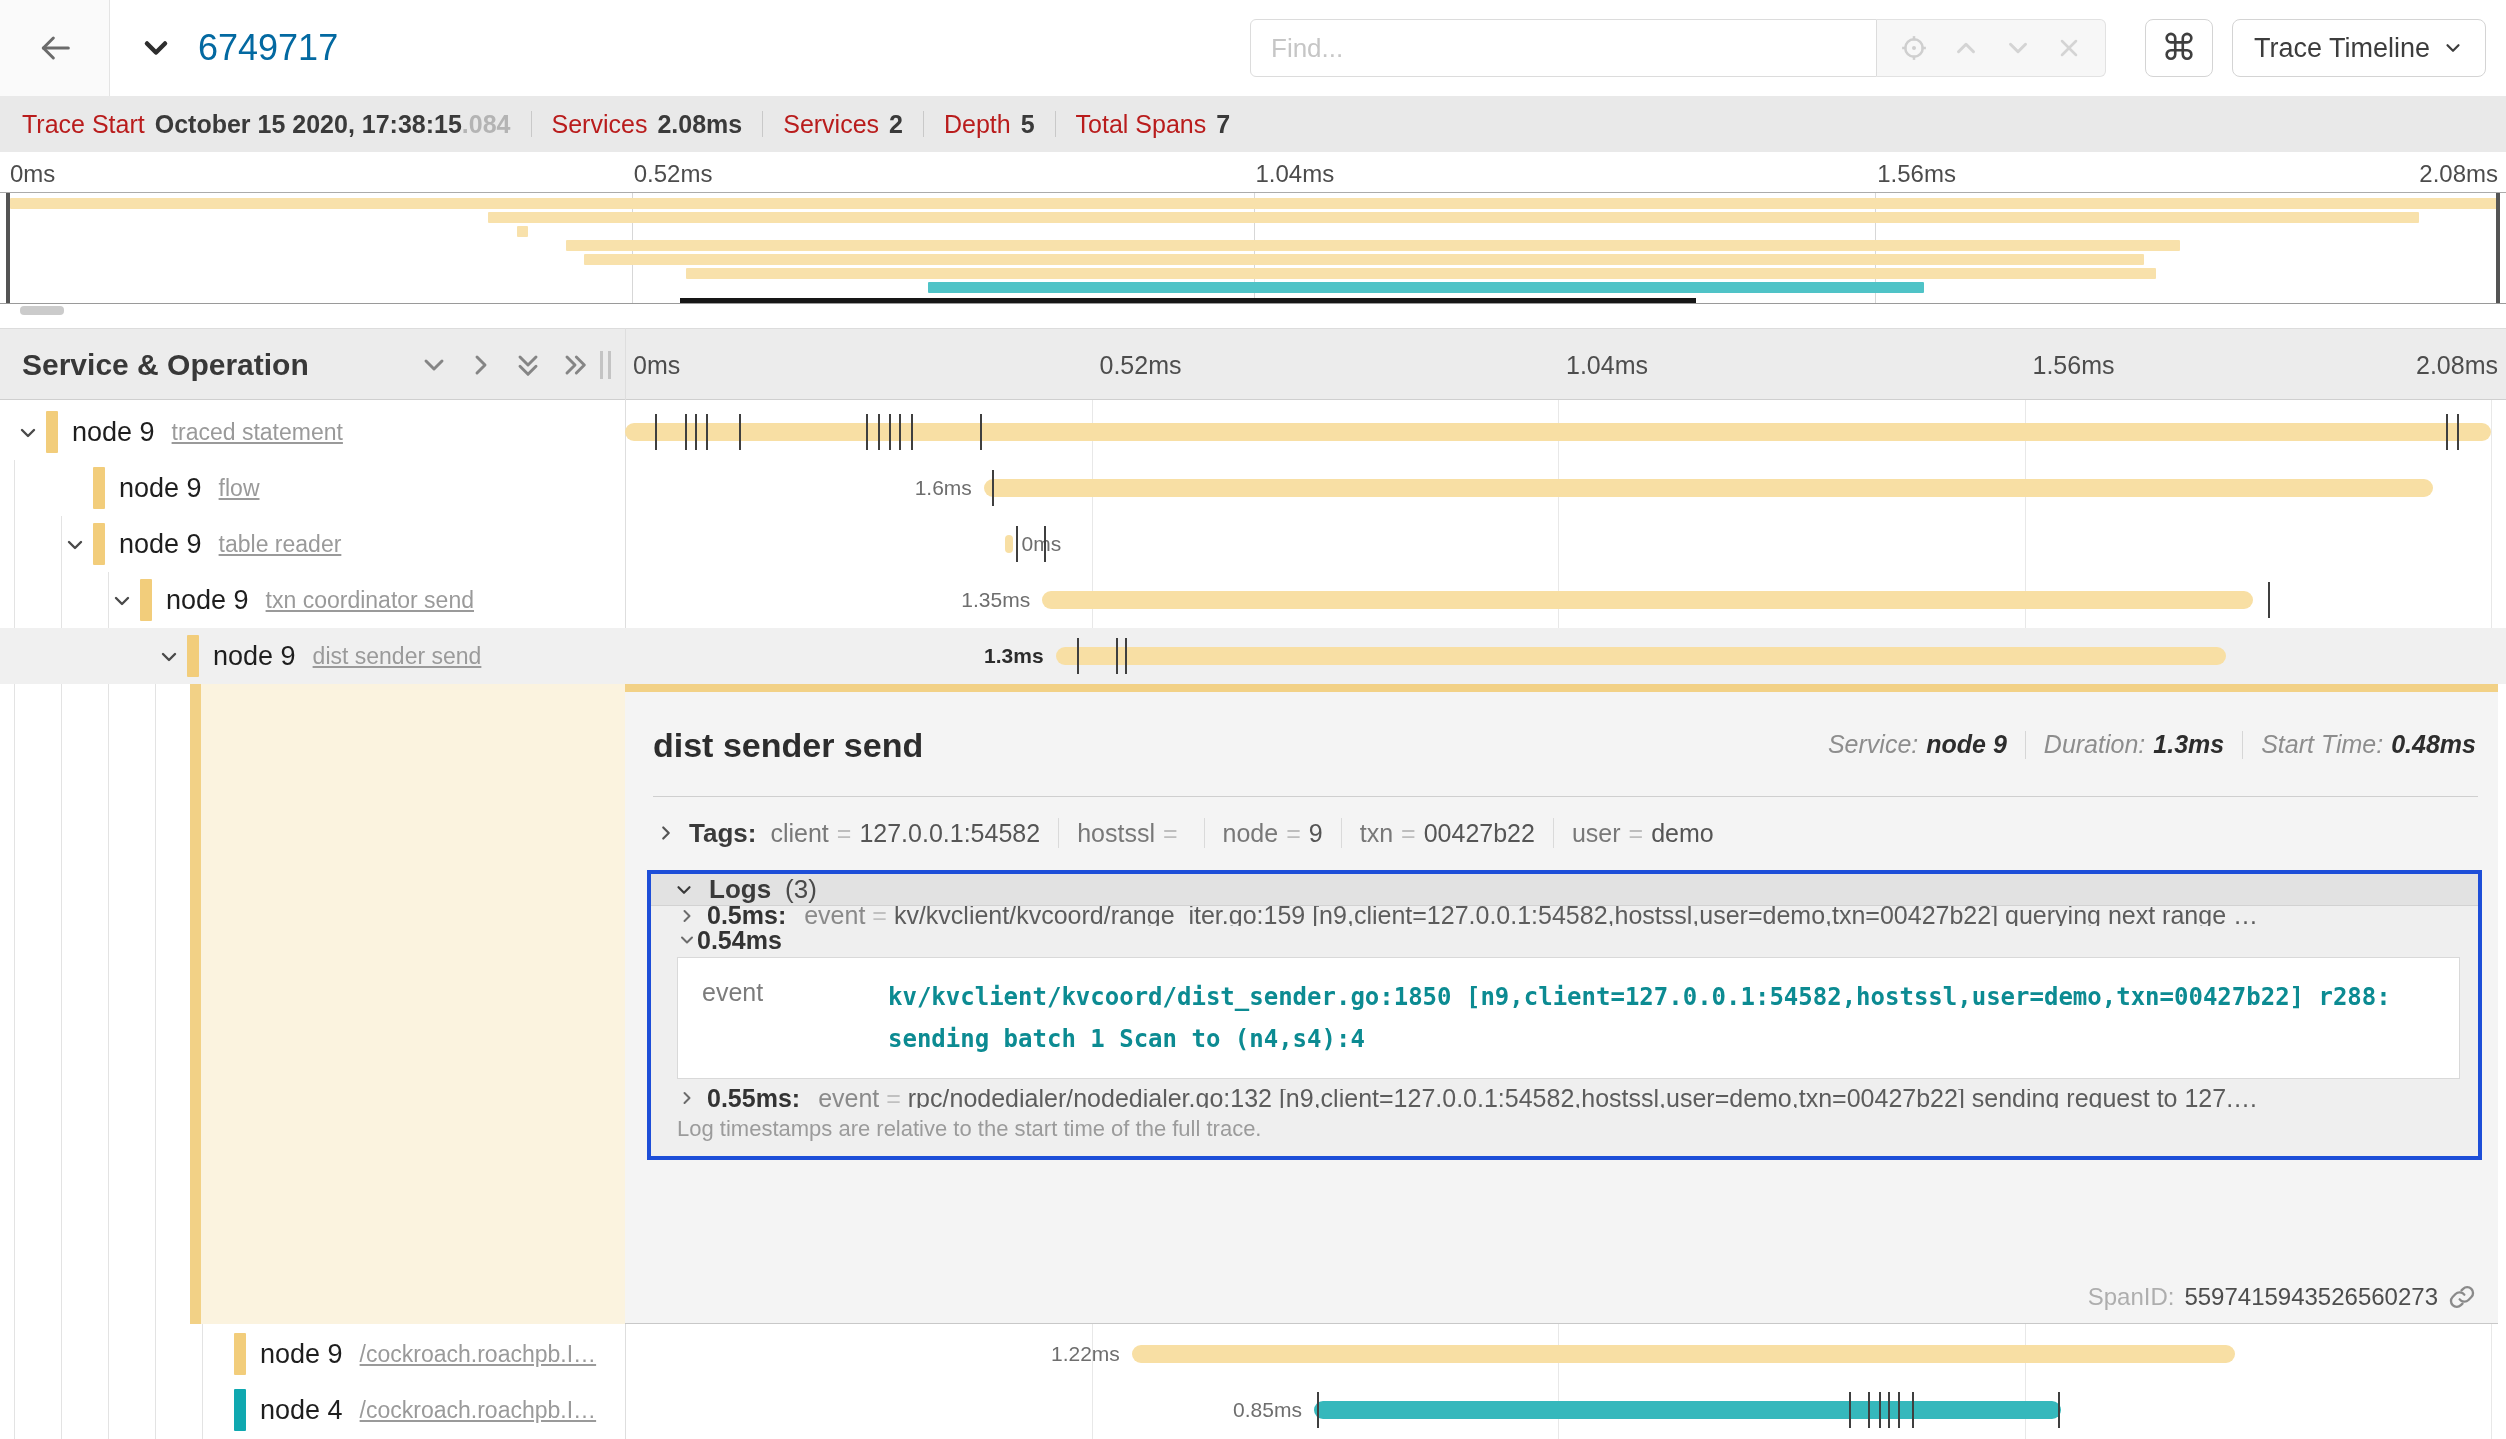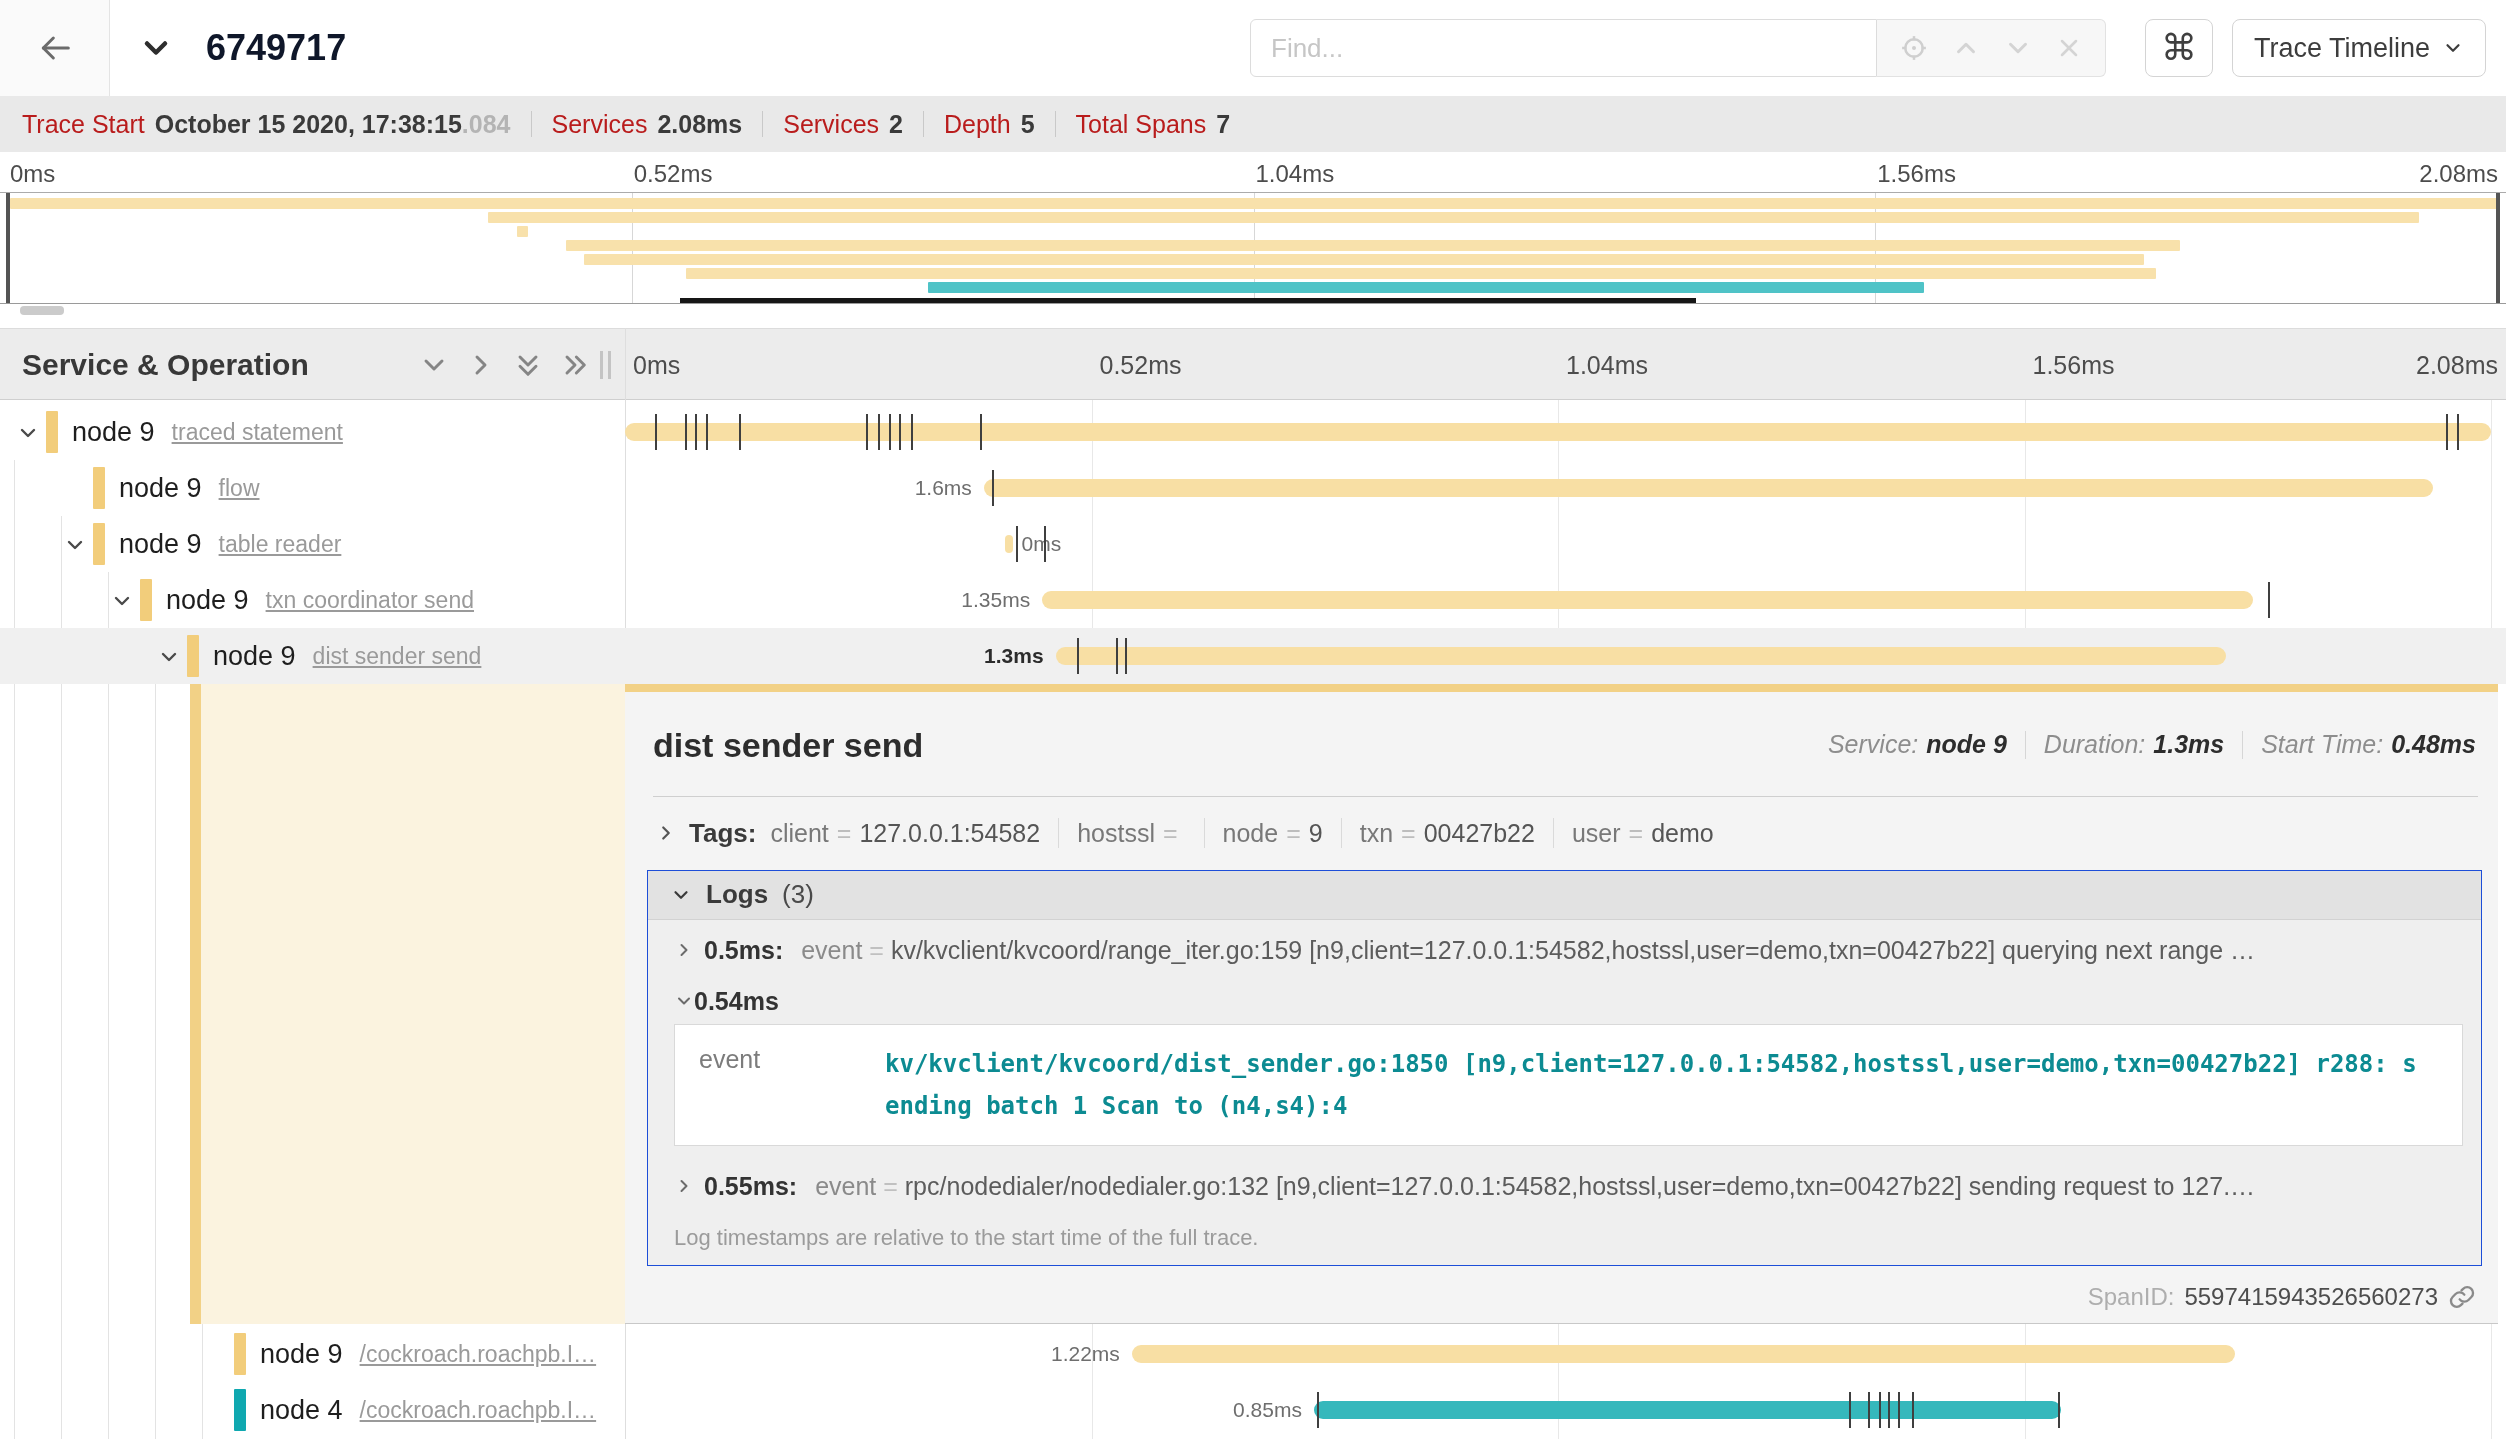--- a/index.html
+++ b/index.html
@@ -10,21 +10,21 @@
   }
   svg { display:block; }
 
   
   .topbar { position:absolute; left:0; top:0; width:2506px; height:96px; background:#fff; }
   .back-box { position:absolute; left:0; top:0; width:110px; height:96px; background:#fafafa;
     border-right:1px solid #e4e4e4; display:flex; align-items:center; justify-content:center; cursor:pointer; }
   .title-wrap { position:absolute; left:138px; top:0; height:96px; display:flex; align-items:center; gap:20px; }
   .title-collapser { display:flex; align-items:center; cursor:pointer; }
   .trace-title { font-size:38px; font-weight:700; color:#2e2e2e; letter-spacing:0.2px; }
-  .trace-id { font-size:36px; font-weight:700; color:#0f172a; margin-left:12px; }
+  .trace-id { font-size:36px; font-weight:400; color:#0369a1; margin-left:4px; }
 
   .find-wrap { position:absolute; left:1250px; top:19px; width:856px; height:58px; display:flex; }
   .find-input { width:627px; height:58px; border:1px solid #dcdcdc; border-radius:6px 0 0 6px;
     padding:0 20px; font-size:26px; font-family:inherit; color:#444; outline:none; background:#fff; }
   .find-input::placeholder { color:#c6c6c6; }
   .find-suffix { width:229px; height:58px; background:#f7f7f7; border:1px solid #e2e2e2; border-left:none;
     border-radius:0 6px 6px 0; display:flex; align-items:center; justify-content:space-evenly; }
   .suffix-btn { display:flex; align-items:center; cursor:pointer; }
   .cmd-btn { position:absolute; left:2145px; top:19px; width:68px; height:58px; background:#fff;
     border:1px solid #d4d4d4; border-radius:8px; font-size:36px; color:#3f3f3f; display:flex;
@@ -89,22 +89,22 @@
   .d-meta .lbl { color:#8d8d8d; }
   .d-meta .val { color:#2d2d2d; font-weight:700; margin-left:8px; }
   .d-meta .sep { width:1px; height:28px; background:#d6d6d6; margin:0 18px; }
   .d-divider { position:absolute; left:28px; right:20px; top:104px; height:1px; background:#cfcfcf; }
   .tags-row { position:absolute; left:30px; top:118px; height:46px; display:flex; align-items:center; cursor:pointer; }
   .tags-title { font-size:26px; font-weight:700; color:#3a3a3a; margin:0 14px 0 12px; }
   .tag-key { font-size:25px; color:#787878; }
   .tag-eq { font-size:25px; color:#bdbdbd; margin:0 8px; }
   .tag-val { font-size:25px; color:#555; }
   .tag-sep { width:1px; height:30px; background:#dadada; margin:0 18px; }
-  .logs-box { position:absolute; left:22px; right:16px; top:178px; height:396px;
-    border:1px solid #1d4ed8; background:#efefef; display:flex; flex-direction:column; }
+  .logs-box { position:absolute; left:22px; right:16px; top:178px; height:290px;
+    border:4px solid #1d4ed8; background:#efefef; display:flex; flex-direction:column; }
   .logs-head { height:54px; background:#e2e2e2; border-bottom:1px solid #d2d2d2; display:flex;
     align-items:center; padding-left:22px; gap:14px; cursor:pointer; }
   .logs-title { font-size:26px; font-weight:700; color:#3a3a3a; }
   .logs-count { font-size:26px; color:#4a4a4a; }
   .log-row { height:68px; display:flex; align-items:center; padding:0 26px; gap:10px; cursor:pointer; overflow:hidden; }
   .log-time { font-size:25px; font-weight:700; color:#333; margin-right:8px; white-space:nowrap; }
   .log-kv { font-size:25px; white-space:nowrap; overflow:hidden; text-overflow:ellipsis; }
   .log-kv .k { color:#8a8a8a; } .log-kv .eq { color:#c0c0c0; } .log-kv .v { color:#5c5c5c; }
   .log-exp-head { height:46px; display:flex; align-items:center; padding:0 26px; gap:0; cursor:pointer; }
   .event-table { margin:2px 18px 10px 26px; background:#fff; border:1px solid #d9d9d9; display:flex; }

